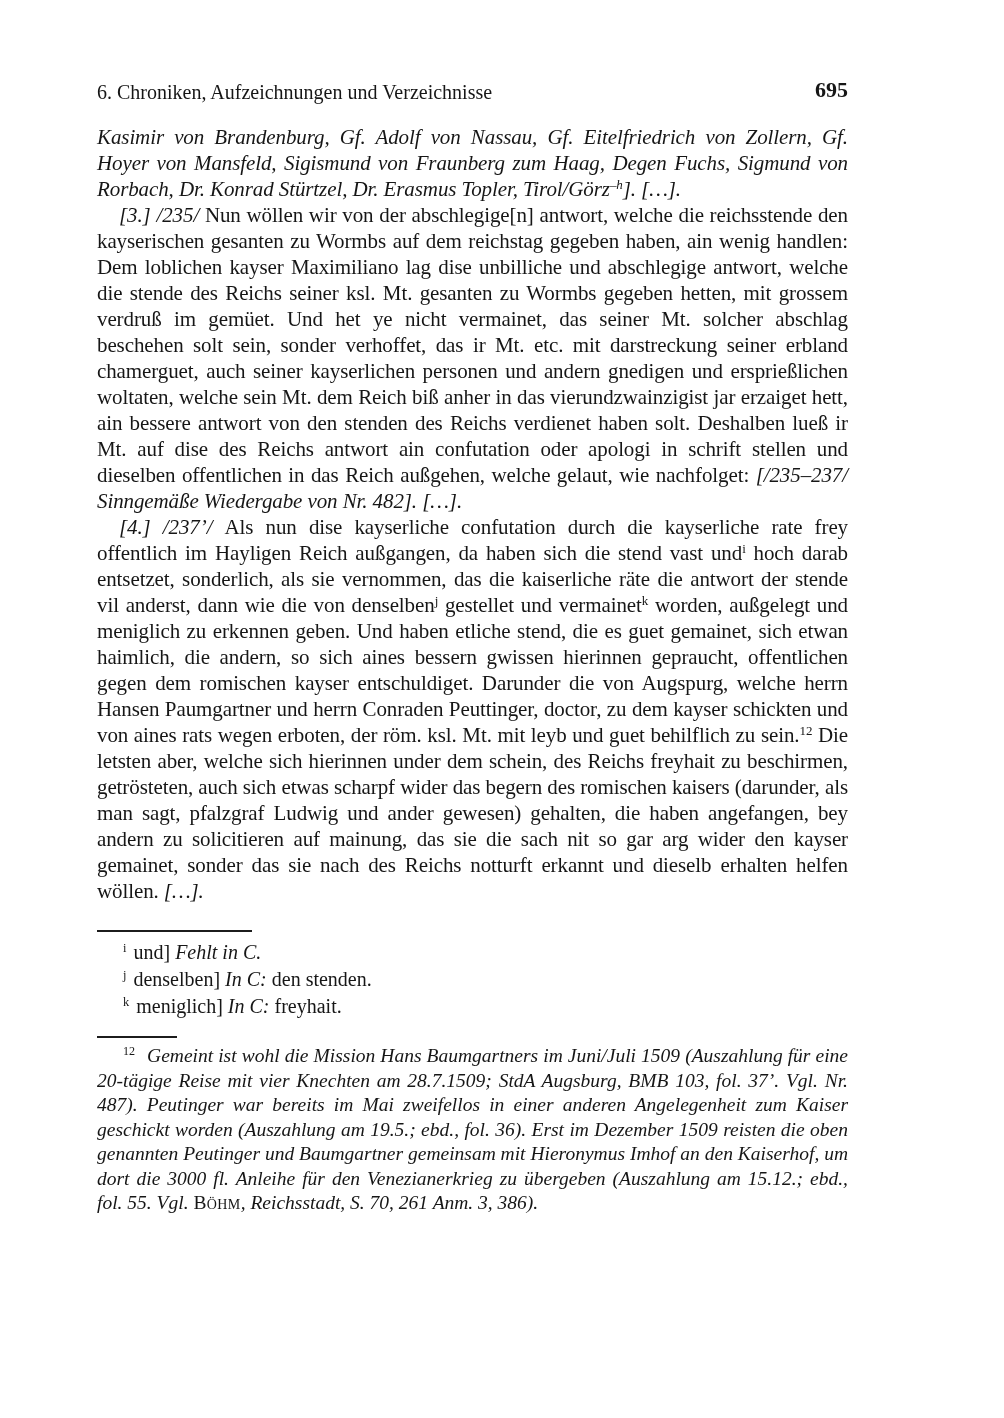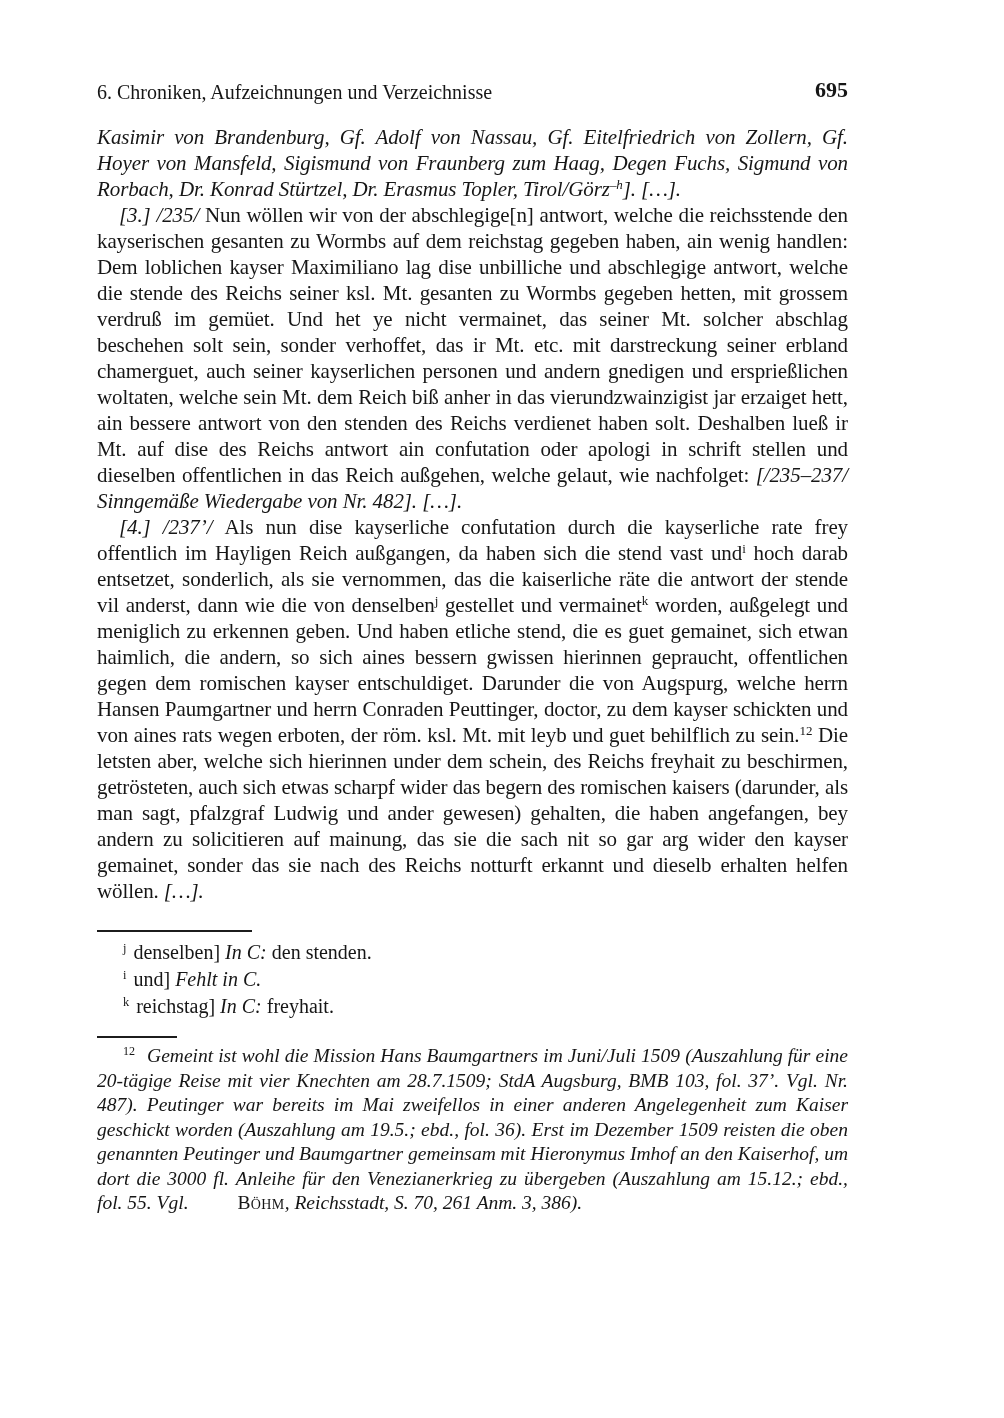--- a/index.html
+++ b/index.html
@@ -40,21 +40,21 @@
     line-height: 26px;
     text-align: justify;
     letter-spacing: -0.1px;
   }
   .para { margin: 0; }
   .para.indent { text-indent: 22px; }
   .seg-n  { font-style: normal; }
   .seg-i  { font-style: italic; }
   .seg-sup  { font-style: normal; font-size: 0.62em; vertical-align: 0.55em; line-height: 0; }
   .seg-supi { font-style: italic; font-size: 0.62em; vertical-align: 0.55em; line-height: 0; }
-  .seg-sc { font-variant: small-caps; font-style: normal; letter-spacing: 0.4px; margin-left: 44px; }
+  .seg-sc { font-variant: small-caps; font-style: normal; letter-spacing: 0.4px; }
   .apparatus {
     margin-top: 26px;
     font-size: 20px;
     line-height: 27px;
   }
   .rule { border: 0; border-top: 2px solid #1c1c1c; margin: 0; }
   .rule-apparatus { width: 155px; margin-bottom: 7px; }
   .app-line { text-indent: 26px; }
   .app-marker { margin-right: 7px; }
   .footnotes {
@@ -82,23 +82,23 @@
     </div>
 
     <div class="body-text">
       <p class="para"><span class="seg-i">Kasimir von Brandenburg, Gf. Adolf von Nassau, Gf. Eitelfriedrich von Zollern, Gf. Hoyer von Mansfeld, Sigismund von Fraunberg zum Haag, Degen Fuchs, Sigmund von Rorbach, Dr. Konrad Stürtzel, Dr. Erasmus Topler, Tirol/Görz</span><span class="seg-supi">–h</span><span class="seg-i">]. […].</span></p>
       <p class="para indent"><span class="seg-i">[3.] /235/ </span><span class="seg-n">Nun wöllen wir von der abschlegige[n] antwort, welche die reichsstende den kayserischen gesanten zu Wormbs auf dem reichstag gegeben haben, ain wenig handlen: Dem loblichen kayser Maximiliano lag dise unbilliche und abschlegige antwort, welche die stende des Reichs seiner ksl. Mt. gesanten zu Wormbs gegeben hetten, mit grossem verdruß im gemüet. Und het ye nicht vermainet, das seiner Mt. solcher abschlag beschehen solt sein, sonder verhoffet, das ir Mt. etc. mit darstreckung seiner erbland chamerguet, auch seiner kayserlichen personen und andern gnedigen und ersprießlichen woltaten, welche sein Mt. dem Reich biß anher in das vierundzwainzigist jar erzaiget hett, ain bessere antwort von den stenden des Reichs verdienet haben solt. Deshalben lueß ir Mt. auf dise des Reichs antwort ain confutation oder apologi in schrift stellen und dieselben offentlichen in das Reich außgehen, welche gelaut, wie nachfolget: </span><span class="seg-i">[/235–237/ Sinngemäße Wiedergabe von Nr. 482]. […].</span></p>
       <p class="para indent"><span class="seg-i">[4.] /237’/ </span><span class="seg-n">Als nun dise kayserliche confutation durch die kayserliche rate frey offentlich im Hayligen Reich außgangen, da haben sich die stend vast und</span><span class="seg-sup">i</span><span class="seg-n"> hoch darab entsetzet, sonderlich, als sie vernommen, das die kaiserliche räte die antwort der stende vil anderst, dann wie die von denselben</span><span class="seg-sup">j</span><span class="seg-n"> gestellet und vermainet</span><span class="seg-sup">k</span><span class="seg-n"> worden, außgelegt und meniglich zu erkennen geben. Und haben etliche stend, die es guet gemainet, sich etwan haimlich, die andern, so sich aines bessern gwissen hierinnen gepraucht, offentlichen gegen dem romischen kayser entschuldiget. Darunder die von Augspurg, welche herrn Hansen Paumgartner und herrn Conraden Peuttinger, doctor, zu dem kayser schickten und von aines rats wegen erboten, der röm. ksl. Mt. mit leyb und guet behilflich zu sein.</span><span class="seg-sup">12</span><span class="seg-n"> Die letsten aber, welche sich hierinnen under dem schein, des Reichs freyhait zu beschirmen, getrösteten, auch sich etwas scharpf wider das begern des romischen kaisers (darunder, als man sagt, pfalzgraf Ludwig und ander gewesen) gehalten, die haben angefangen, bey andern zu solicitieren auf mainung, das sie die sach nit so gar arg wider den kayser gemainet, sonder das sie nach des Reichs notturft erkannt und dieselb erhalten helfen wöllen. </span><span class="seg-i">[…].</span></p>
     </div>
 
     <div class="apparatus">
       <hr class="rule rule-apparatus">
+      <div class="app-line"><span class="seg-sup app-marker">i</span><span><span class="seg-n">und] </span><span class="seg-i">Fehlt in C.</span></span></div>
       <div class="app-line"><span class="seg-sup app-marker">j</span><span><span class="seg-n">denselben] </span><span class="seg-i">In C:</span><span class="seg-n"> den stenden.</span></span></div>
-      <div class="app-line"><span class="seg-sup app-marker">i</span><span><span class="seg-n">und] </span><span class="seg-i">Fehlt in C.</span></span></div>
-      <div class="app-line"><span class="seg-sup app-marker">k</span><span><span class="seg-n">reichstag] </span><span class="seg-i">In C:</span><span class="seg-n"> freyhait.</span></span></div>
+      <div class="app-line"><span class="seg-sup app-marker">k</span><span><span class="seg-n">meniglich] </span><span class="seg-i">In C:</span><span class="seg-n"> freyhait.</span></span></div>
     </div>
 
     <div class="footnotes">
       <hr class="rule rule-footnote">
       <p class="footnote"><span class="seg-sup fn-marker">12</span><span><span class="seg-i">Gemeint ist wohl die Mission Hans Baumgartners im Juni/Juli 1509 (Auszahlung für eine 20-tägige Reise mit vier Knechten am 28.7.1509; StdA Augsburg, BMB 103, fol. 37’. Vgl. Nr. 487). Peutinger war bereits im Mai zweifellos in einer anderen Angelegenheit zum Kaiser geschickt worden (Auszahlung am 19.5.; ebd., fol. 36). Erst im Dezember 1509 reisten die oben genannten Peutinger und Baumgartner gemeinsam mit Hieronymus Imhof an den Kaiserhof, um dort die 3000 fl. Anleihe für den Venezianerkrieg zu übergeben (Auszahlung am 15.12.; ebd., fol. 55. Vgl. </span><span class="seg-sc">Böhm</span><span class="seg-i">, Reichsstadt, S. 70, 261 Anm. 3, 386).</span></span></p>
     </div>
 
   </div>
 </div>
 

